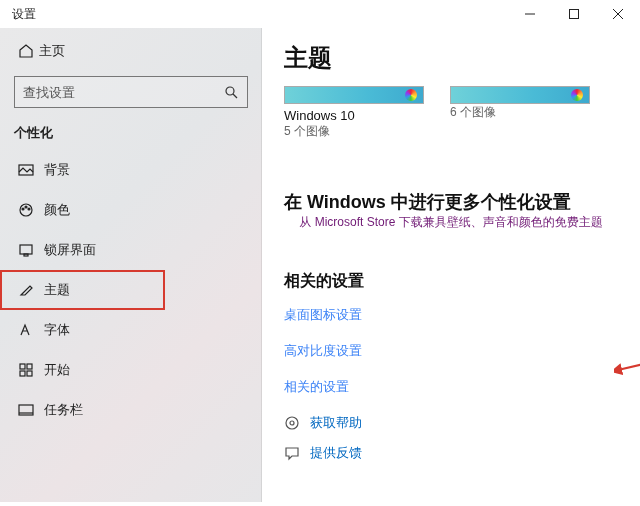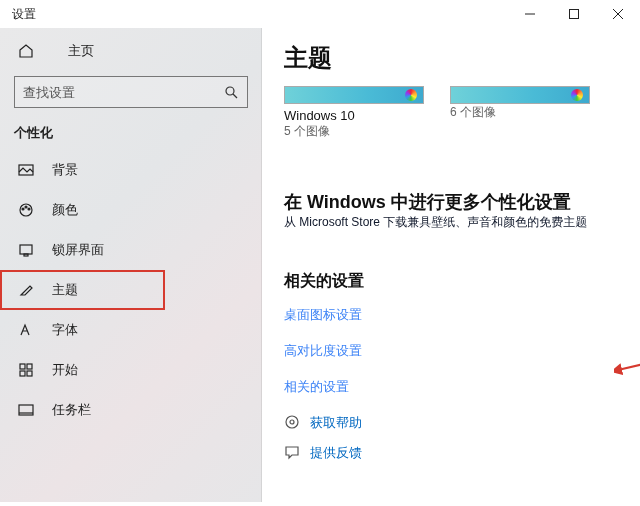--- a/index.html
+++ b/index.html
@@ -5,44 +5,44 @@
   * { box-sizing: border-box; margin: 0; padding: 0; font-family: "Microsoft YaHei", "Segoe UI", sans-serif; }
   body { width: 640px; height: 506px; overflow: hidden; background: #fff; }
   .window { display: flex; flex-direction: column; width: 640px; height: 502px; }
   .titlebar { display: flex; align-items: center; height: 28px; padding-left: 12px; font-size: 12px; color: #222; }
   .titlebar-spacer { flex: 1; }
   .win-btn { width: 44px; height: 28px; display: flex; align-items: center; justify-content: center; font-size: 12px; color: #222; }
   .win-btn svg { stroke: #222; }
   .body { display: flex; flex: 1; min-height: 0; }
   .sidebar { width: 262px; background: linear-gradient(135deg,#e9e9ea 0%,#e4e6e8 40%,#ece4e6 70%,#e6e6e8 100%); display: flex; flex-direction: column; padding-top: 4px; position: relative; }
   .sidebar::after { content: ""; position: absolute; right: 0; top: 0; bottom: 0; width: 1px; background: rgba(0,0,0,.08); }
-  .home-row { display: flex; align-items: center; height: 38px; padding-left: 18px; gap: 34px; font-size: 13px; color: #222; }
+  .home-row { display: flex; align-items: center; height: 38px; padding-left: 18px; gap: 5px; font-size: 13px; color: #222; }
   .search-wrap { margin: 6px 14px 10px 14px; }
   .search { display: flex; align-items: center; border: 1px solid #777; background: rgba(255,255,255,.15); padding: 4px 8px; height: 32px; }
   .search input { flex: 1; border: none; background: transparent; font-size: 13px; color: #333; outline: none; }
   .search input::placeholder { color: #555; }
   .cat-label { padding: 6px 14px 8px 14px; font-size: 13px; font-weight: bold; color: #222; }
   .nav { display: flex; flex-direction: column; }
-  .nav-item { display: flex; align-items: center; height: 40px; padding-left: 18px; gap: 18px; font-size: 13px; color: #222; }
+  .nav-item { display: flex; align-items: center; height: 40px; padding-left: 18px; gap: 10px; font-size: 13px; color: #222; }
   .nav-item.active { position: relative; }
   .nav-item.highlight { outline: 2px solid #d63a2f; outline-offset: -2px; width: 165px; }
   .icon { width: 16px; height: 16px; display: inline-flex; align-items: center; justify-content: center; }
   .content { flex: 1; padding: 14px 22px 10px 22px; overflow: hidden; position: relative; }
   .page-title { font-size: 24px; font-weight: 600; margin-bottom: 12px; color: #111; }
   .themes-row { display: flex; gap: 26px; margin-bottom: 50px; }
   .theme-card { width: 140px; }
   .thumb { width: 140px; height: 18px; border: 1px solid #aaa; background: linear-gradient(90deg,#6fd1d9,#4abbd6 60%,#3da9ce); position: relative; }
   .thumb .dot { position: absolute; right: 6px; top: 2px; width: 12px; height: 12px; border-radius: 50%; background: conic-gradient(#e23,#f93,#fe3,#4c3,#39e,#93e,#e23); }
   .theme-name { font-size: 13px; margin-top: 4px; color: #111; }
   .theme-sub { font-size: 12px; color: #666; }
   .section-h { font-size: 18px; font-weight: 600; color: #111; margin-bottom: 0; }
-  .section-sub { font-size: 12px; color: #0f172a; margin-bottom: 40px; }
+  .section-sub { font-size: 12px; color: #701a75; margin-bottom: 40px; text-align: center; }
   .rel-h { font-size: 16px; font-weight: 600; color: #111; margin-bottom: 14px; }
   .link { font-size: 13px; color: #3b82f6; margin-bottom: 18px; cursor: pointer; }
-  .link-row { display: flex; align-items: flex-start; gap: 10px; font-size: 13px; color: #0067c0; margin-bottom: 12px; }
+  .link-row { display: flex; align-items: center; gap: 10px; font-size: 13px; color: #0067c0; margin-bottom: 12px; }
   .link-row .micon { color: #555; }
   .arrow { position: absolute; top: 318px; left: 352px; pointer-events: none; }
 </style>
 </head>
 <body>
 
 <div class="window">
 
   <div class="titlebar">
     <span>设置</span>

